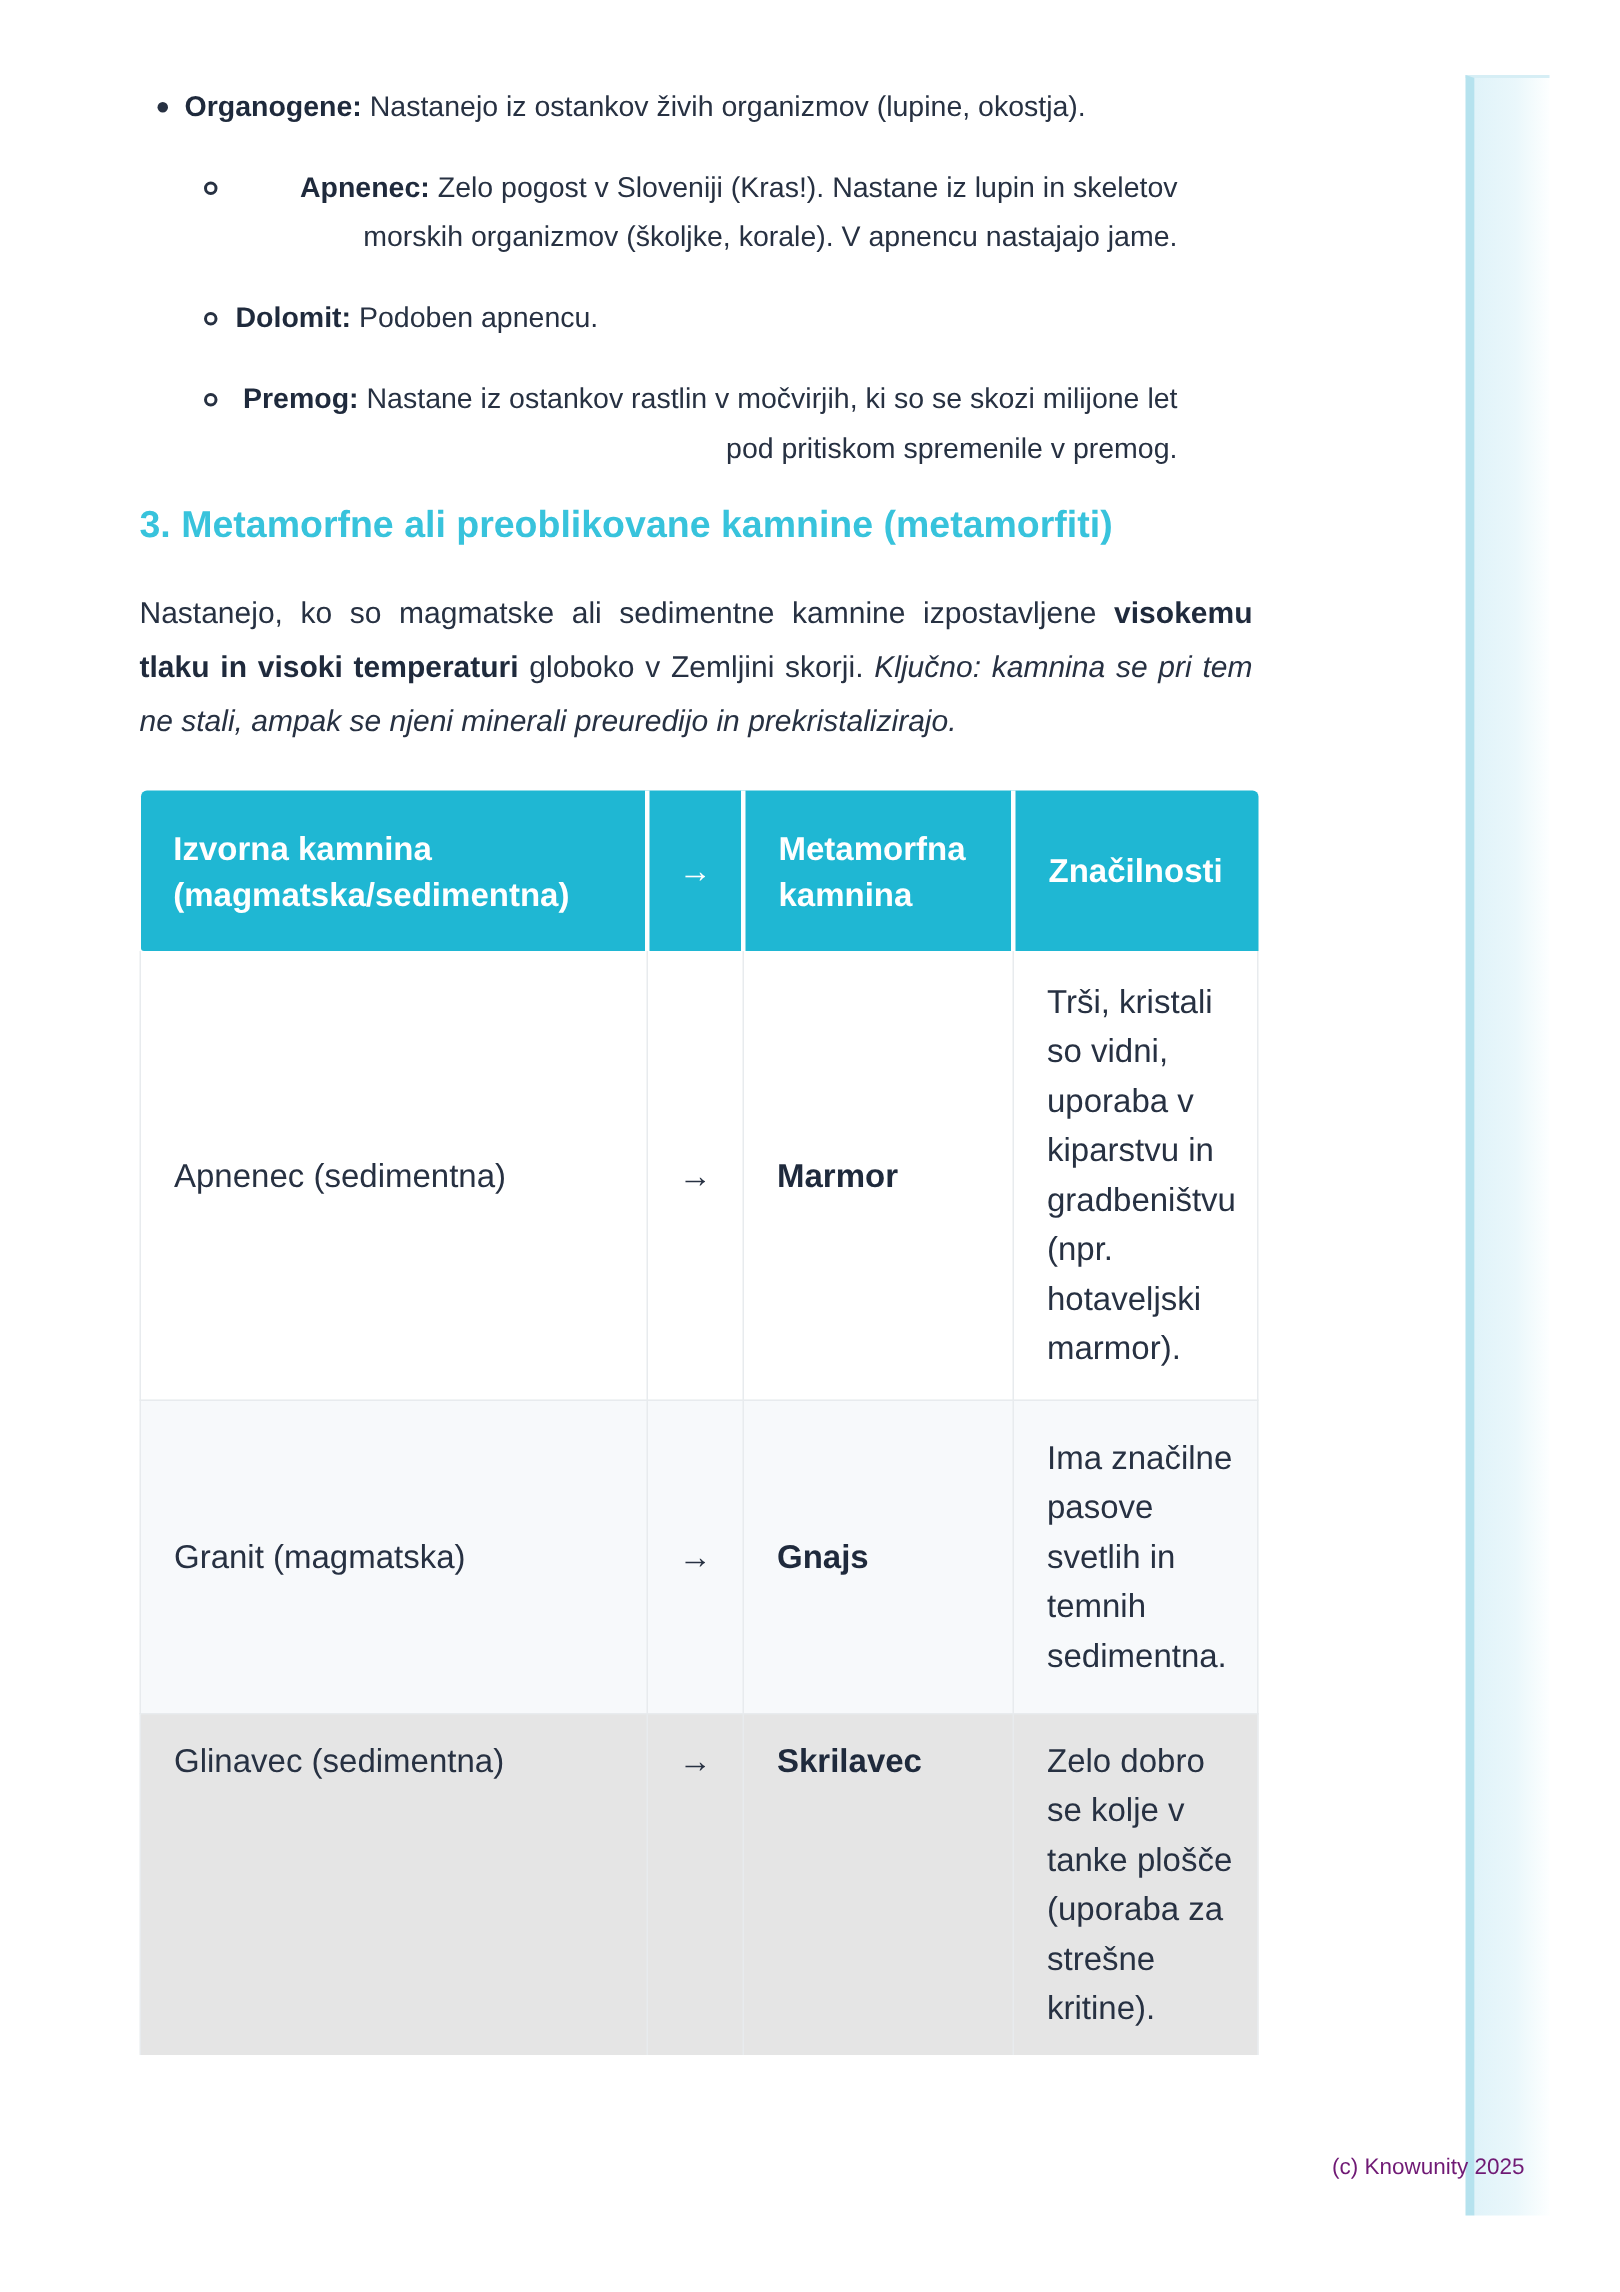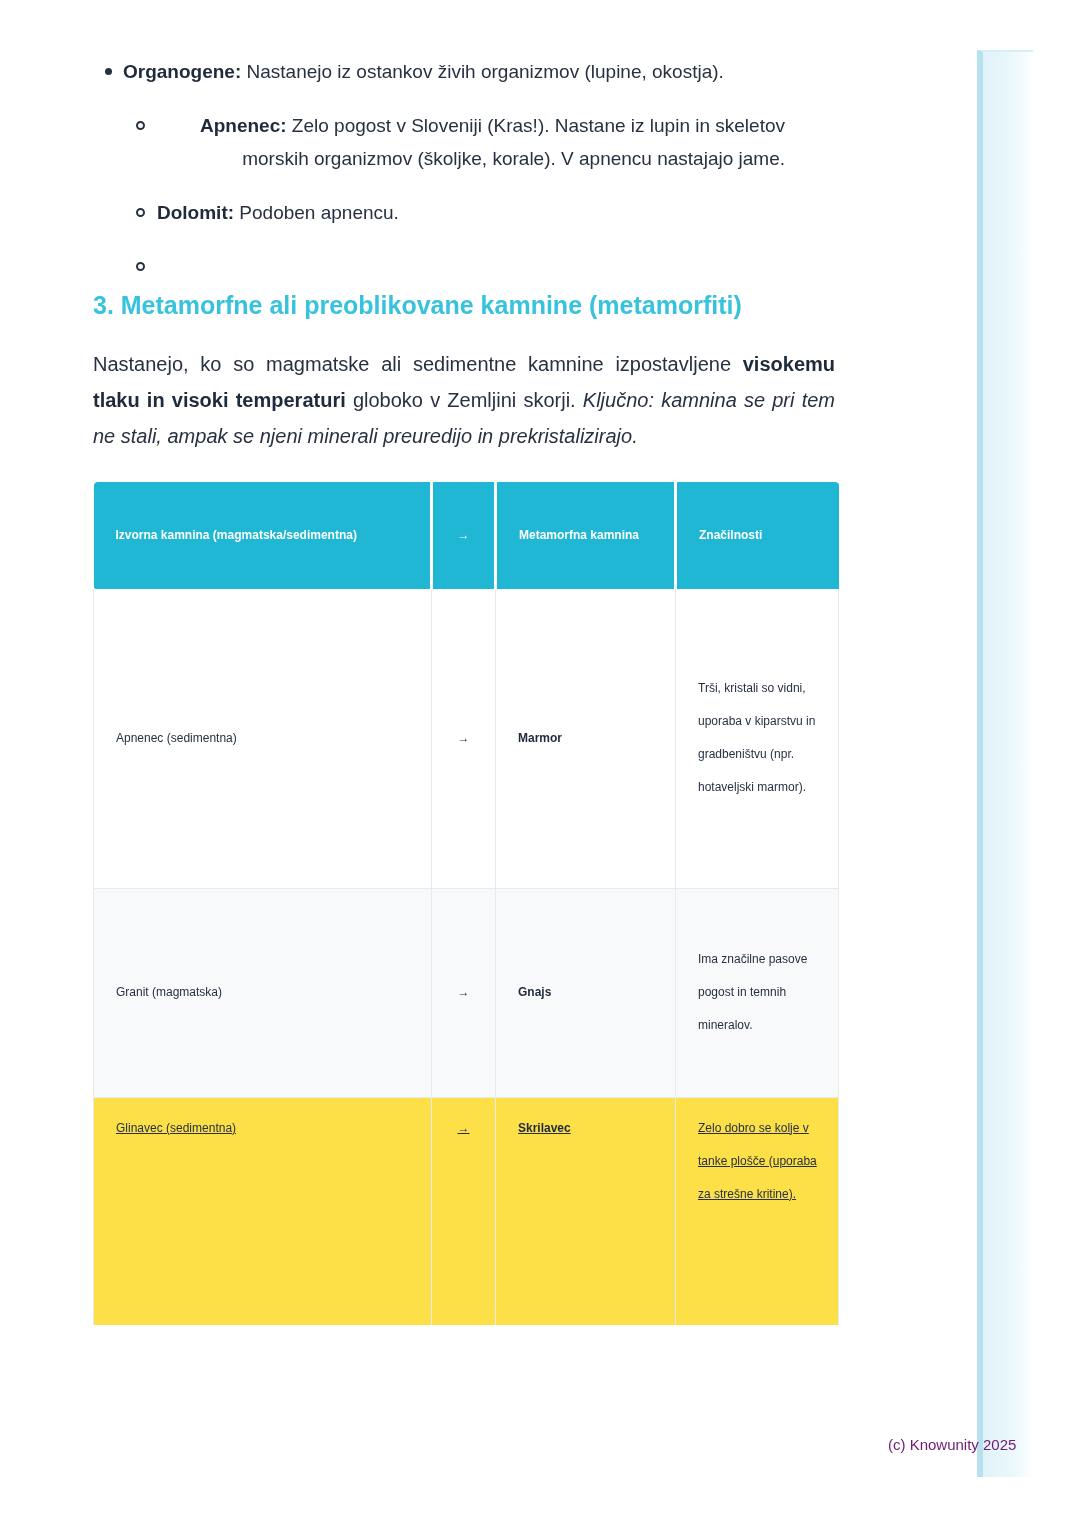--- a/index.html
+++ b/index.html
@@ -69,21 +69,21 @@
   }
   .sec-par .bold-seg { font-weight: bold; color: #1f2a3c; }
   .sec-par .italic-seg { font-style: italic; }
 
   
   table.rock-table {
     margin-top: 28px;
     border-collapse: collapse;
     table-layout: fixed;
     width: 745px;
-    font-size: 12px;
+    font-size: 22px;
   }
   .rock-table thead th {
     background: #1fb7d3;
     color: #ffffff;
     font-weight: bold;
     text-align: left;
     vertical-align: middle;
     height: 107px;
     padding: 10px 10px 10px 22px;
     line-height: 31px;
@@ -95,21 +95,21 @@
 
   .rock-table tbody td {
     border: 1px solid #e8ebee;
     border-top: none;
     vertical-align: middle;
     padding: 14px 12px 14px 22px;
     line-height: 33px;
   }
   .rock-table tbody tr.r1 { height: 299px; background: #ffffff; }
   .rock-table tbody tr.r2 { height: 209px; background: #f7f9fb; }
-  .rock-table tbody tr.r3 { height: 228px; background: #fde047; text-decoration: underline; }
+  .rock-table tbody tr.r3 { height: 228px; background: #e5e5e5; }
   .rock-table tbody tr.r3 td { vertical-align: top; border-bottom: none; }
   .rock-table td.arrow-cell { text-align: center; padding-left: 4px; padding-right: 4px; }
   .rock-table td.result-cell { font-weight: bold; color: #1f2a3c; }
 
   
   .page-footer {
     position: absolute;
     left: 888px; top: 1436px;
     z-index: 3;
     font-size: 15px;
@@ -144,20 +144,21 @@
       <span class="marker-col">
           <span class="circle"></span>
         </span>
       <div class="li-text"><span class="b">Dolomit:</span><span> Podoben apnencu.</span></div>
     </div>
 
     <div class="li li-l2">
       <span class="marker-col">
           <span class="circle"></span>
         </span>
+      <div class="li-text"><span class="b">Premog:</span><span> Nastane iz ostankov rastlin v močvirjih, ki so se skozi milijone let pod pritiskom spremenile v premog.</span></div>
     </div>
 
   </div>
 
   <h2 class="sec-heading">3. Metamorfne ali preoblikovane kamnine (metamorfiti)</h2>
 
   <p class="sec-par"><span>Nastanejo, ko so magmatske ali sedimentne kamnine izpostavljene </span><span class="bold-seg">visokemu tlaku in visoki temperaturi</span><span> globoko v Zemljini skorji. </span><span class="italic-seg">Ključno: kamnina se pri tem ne stali, ampak se njeni minerali preuredijo in prekristalizirajo.</span></p>
 
   <table class="rock-table">
     <colgroup>
@@ -178,21 +179,21 @@
       <tr class="r1">
         <td>Apnenec (sedimentna)</td>
         <td class="arrow-cell">→</td>
         <td class="result-cell">Marmor</td>
         <td>Trši, kristali so vidni, uporaba v kiparstvu in gradbeništvu (npr. hotaveljski marmor).</td>
       </tr>
       <tr class="r2">
         <td>Granit (magmatska)</td>
         <td class="arrow-cell">→</td>
         <td class="result-cell">Gnajs</td>
-        <td>Ima značilne pasove pogost in temnih mineralov.</td>
+        <td>Ima značilne pasove svetlih in temnih sedimentna.</td>
       </tr>
       <tr class="r3">
         <td>Glinavec (sedimentna)</td>
         <td class="arrow-cell">→</td>
         <td class="result-cell">Skrilavec</td>
         <td>Zelo dobro se kolje v tanke plošče (uporaba za strešne kritine).</td>
       </tr>
     </tbody>
   </table>
 

